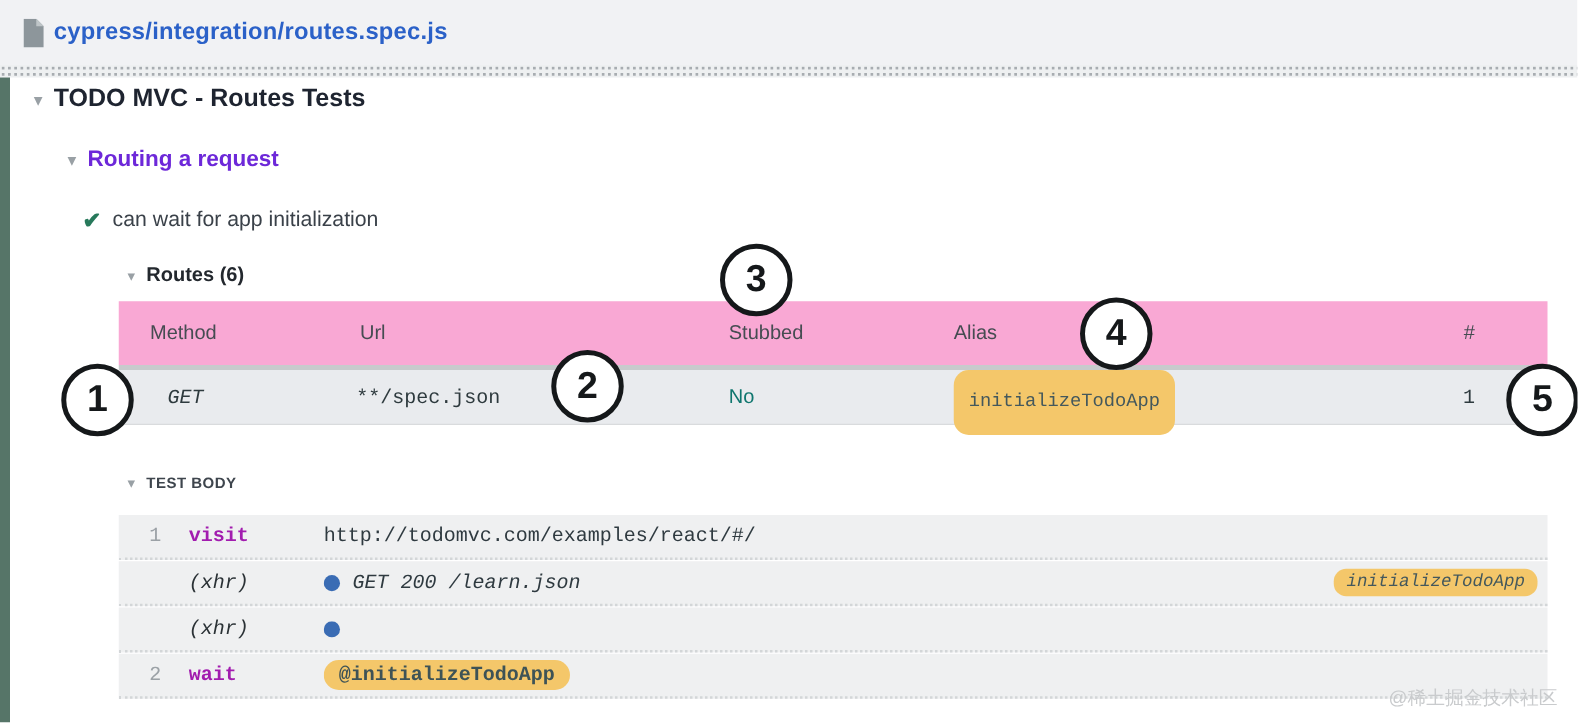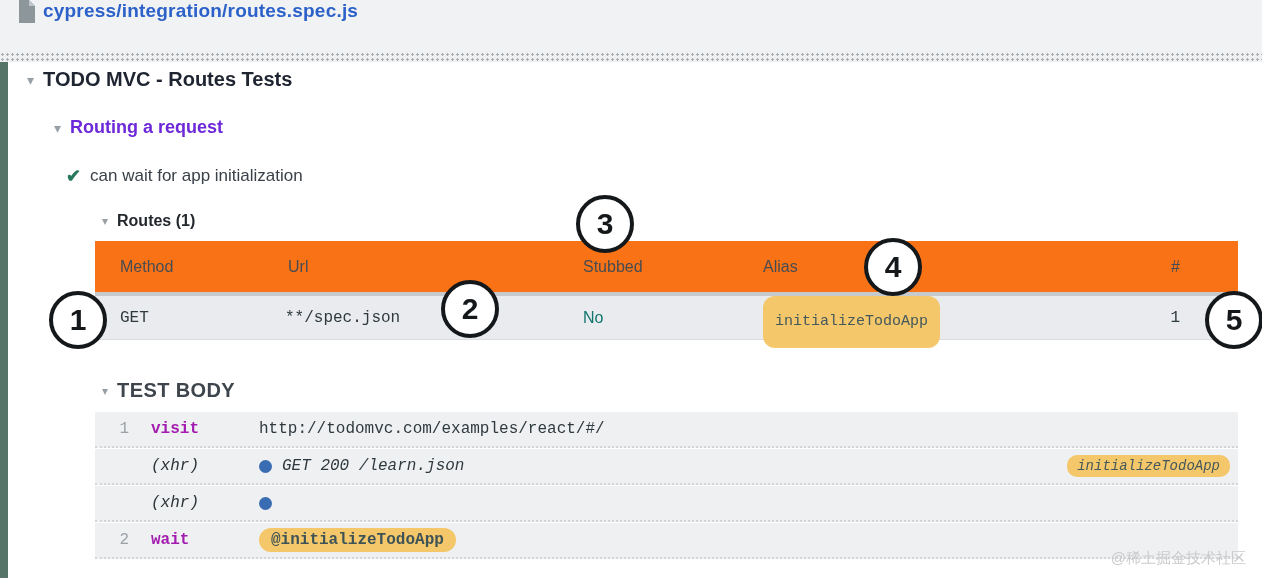--- a/index.html
+++ b/index.html
@@ -1,21 +1,21 @@
 <!DOCTYPE html>
 <html><head>
 <meta charset="utf-8">
 <style>
   * { margin: 0; padding: 0; box-sizing: border-box; }
   html, body { width: 1262px; height: 578px; }
   body { font-family: "Liberation Sans", sans-serif; background: #fff; }
   #page { position: relative; width: 1262px; height: 578px; overflow: hidden; background: #fff; }
 
   
-  .spec-header { position: absolute; left: 0; top: 0; width: 1262px; height: 52px; background: #f1f2f4; display: flex; align-items: flex-start; }
+  .spec-header { position: absolute; left: 0; top: 0; width: 1262px; height: 52px; background: #f1f2f4; display: flex; align-items: center; }
   .file-icon { margin-left: 18px; width: 17px; height: 23px; flex: 0 0 auto; }
   .spec-link { margin-left: 8px; color: #2b61c8; font-size: 19px; font-weight: 700; text-decoration: none; letter-spacing: 0.2px; cursor: pointer; }
 
   .hatch { position: absolute; left: 0; top: 52px; width: 1262px; height: 10px; background-color: #eef0f1;
            background-image: radial-gradient(circle, #a8adb1 1.1px, transparent 1.3px); background-size: 5px 5px; }
 
   
   .green-bar { position: absolute; left: 0; top: 62px; width: 8px; height: 516px; background: #567568; }
 
   
@@ -27,51 +27,51 @@
   .test-row { position: absolute; left: 66px; top: 165px; display: flex; align-items: center; gap: 9px; }
   .check { color: #27795b; font-size: 18px; font-weight: 700; }
   .test-row .t { font-size: 17px; color: #3a4149; cursor: pointer; }
 
   
   .routes-title { position: absolute; left: 102px; top: 212px; display: flex; align-items: center; gap: 9px; }
   .routes-title .caret { font-size: 12px; }
   .routes-title .t { font-size: 16px; font-weight: 600; color: #23282e; cursor: pointer; }
 
   .routes-table { position: absolute; left: 95px; top: 241px; width: 1143px; }
-  .rt-head { position: relative; height: 51px; background: #f97316; font-size: 16px; color: #464c52; }
+  .rt-head { position: relative; height: 51px; background: #f9a8d4; font-size: 16px; color: #464c52; }
   .rt-head span { position: absolute; line-height: 51px; }
   .col-method { left: 25px; }
   .col-url { left: 193px; }
   .col-stubbed { left: 488px; }
   .col-alias { left: 668px; }
   .col-num { right: 58px; }
   .rt-divider { height: 4px; background: #c7cacc; }
   .rt-row { position: relative; height: 44px; background: #e9ebee; border-bottom: 1px solid #d9dbdd; }
   .rt-row span { position: absolute; line-height: 44px; }
   .cell-method, .cell-url, .cell-count { font-family: "Liberation Mono", "DejaVu Sans Mono", monospace; font-size: 16px; color: #2e3a3e; }
-  .cell-method { left: 25px; }
+  .cell-method { left: 39px; font-style: italic; }
   .cell-url { left: 190px; }
   .cell-stubbed { left: 488px; font-size: 16px; color: #0f766e; text-align: center; }
   .cell-alias { left: 668px; line-height: 44px; }
   .cell-count { right: 58px; }
   .alias-badge { font-family: "Liberation Mono", "DejaVu Sans Mono", monospace; font-size: 15px; background: #f4c76a; color: #44585c; border-radius: 12px; padding: 4px 12px; }
 
   
   .ann { position: absolute; width: 58px; height: 58px; border: 4px solid #15181a; border-radius: 50%; background: #fff;
          display: flex; align-items: center; justify-content: center; font-size: 30px; font-weight: 800; color: #15181a; z-index: 5; }
   .ann-1 { left: 49px;  top: 291px; }
   .ann-2 { left: 441px; top: 280px; }
   .ann-3 { left: 576px; top: 195px; }
   .ann-4 { left: 864px; top: 238px; }
   .ann-5 { left: 1205px; top: 291px; }
 
   
   .testbody-title { position: absolute; left: 102px; top: 379px; display: flex; align-items: center; gap: 9px; }
   .testbody-title .caret { font-size: 12px; }
-  .testbody-title .t { font-size: 20px; font-weight: 600; color: #3e454d; letter-spacing: 0.4px; cursor: pointer; }
+  .testbody-title .t { font-size: 12px; font-weight: 600; color: #3e454d; letter-spacing: 0.4px; cursor: pointer; }
 
   .commands { position: absolute; left: 95px; top: 412px; width: 1143px; }
   .cmd-row { height: 36px; background: #eff0f1; border-bottom: 2px dotted #d3d6d8; margin-bottom: 1px;
              display: flex; align-items: center; font-family: "Liberation Mono", "DejaVu Sans Mono", monospace; font-size: 16px; cursor: pointer; }
   .cmd-num { width: 34px; text-align: right; color: #9ba1a6; flex: 0 0 auto; }
   .cmd-method { width: 108px; margin-left: 22px; color: #a21caf; font-weight: 700; flex: 0 0 auto; }
   .cmd-method.event { font-weight: 400; font-style: italic; color: #2b3236; }
   .cmd-msg { flex: 1 1 auto; color: #2f3a40; white-space: nowrap; overflow: hidden; display: flex; align-items: center; }
   .cmd-msg.event { font-style: italic; }
   .xhr-dot { width: 13px; height: 13px; border-radius: 50%; background: #3a6cb4; margin-right: 10px; flex: 0 0 auto; }
@@ -104,21 +104,21 @@
     <span class="caret">▾</span>
     <span class="t">Routing a request</span>
   </div>
   <div class="test-row">
     <span class="check">✔</span>
     <span class="t">can wait for app initialization</span>
   </div>
 
   <div class="routes-title">
     <span class="caret">▾</span>
-    <span class="t">Routes (1)</span>
+    <span class="t">Routes (6)</span>
   </div>
 
   <div class="routes-table">
     <div class="rt-head">
       <span class="col-method">Method</span>
       <span class="col-url">Url</span>
       <span class="col-stubbed">Stubbed</span>
       <span class="col-alias">Alias</span>
       <span class="col-num">#</span>
     </div>

